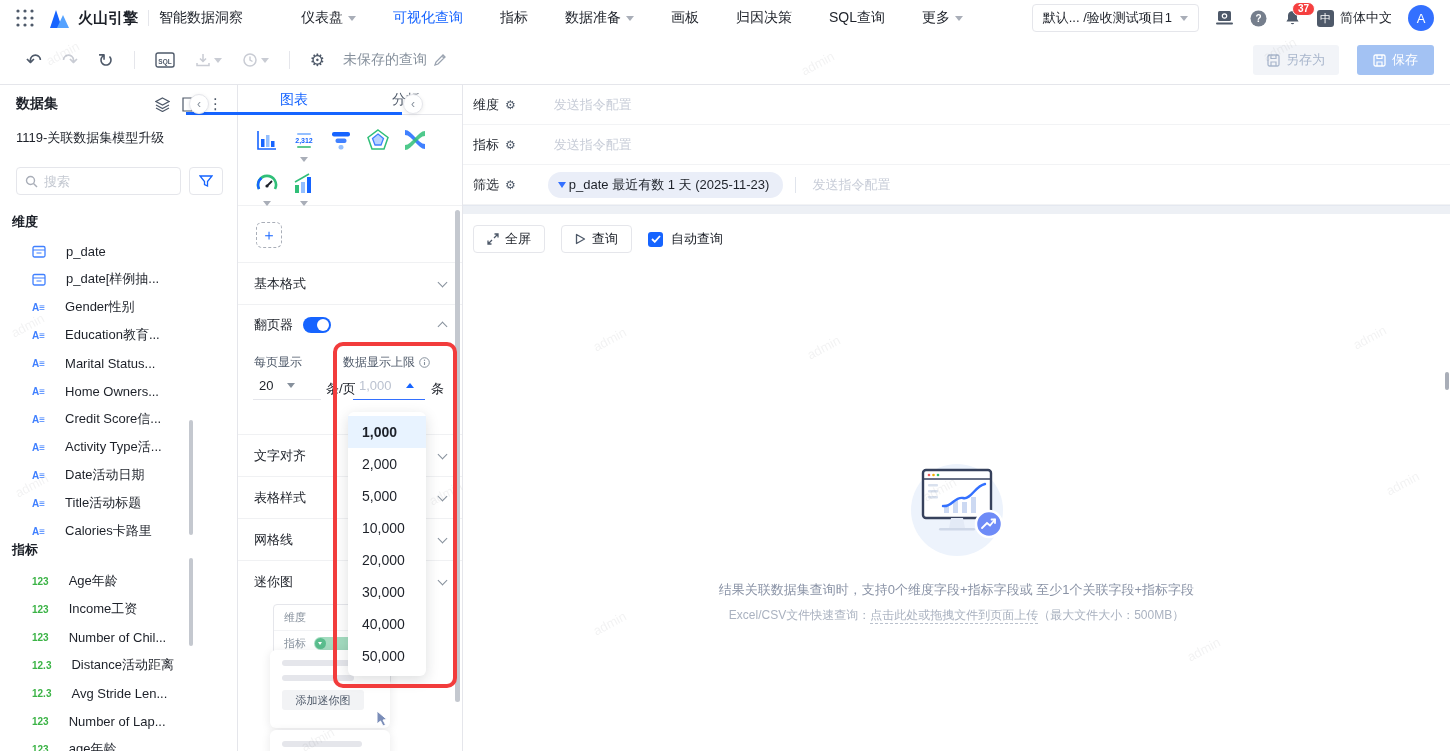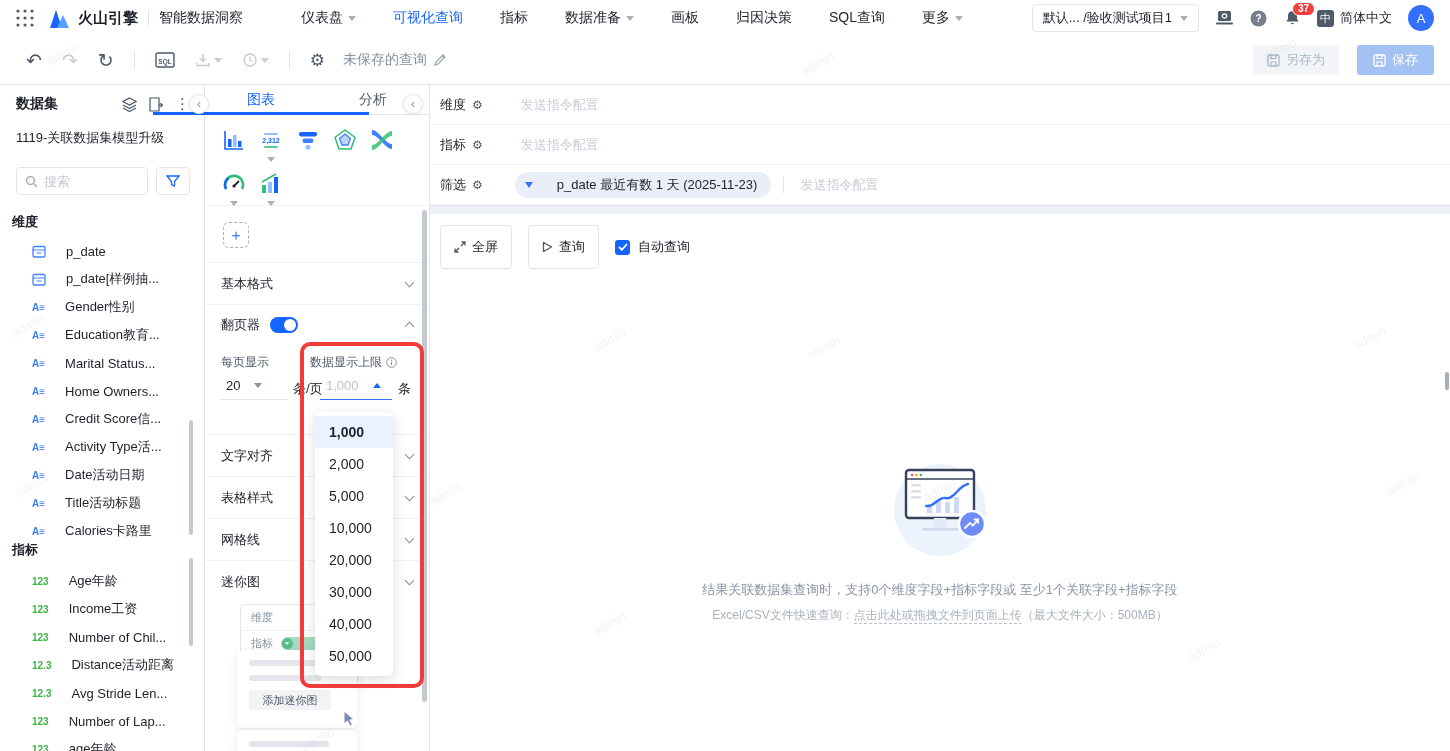--- a/index.html
+++ b/index.html
@@ -37,21 +37,21 @@
   .t-sep { width:1px; height:18px; background:#e5e6eb; margin:0 10px; }
   .q-title { font-size:14px; color:#86909c; margin:0 6px 0 8px; }
   .tb-btns { margin-left:auto; display:flex; gap:18px; }
   .btn-saveas { height:30px; border:none; border-radius:3px; background:#f2f4f8; color:#a9b6cc; font-size:13px; padding:0 14px; display:flex; align-items:center; gap:6px; cursor:default; }
   .btn-save { height:30px; border:none; border-radius:3px; background:#a3c2f3; color:#fff; font-size:13px; padding:0 16px; display:flex; align-items:center; gap:6px; cursor:pointer; }
 
   
   .body-row { display:flex; height:666px; position:relative; }
 
   
-  .dpanel { width:205px; border-right:1px solid #e5e6eb; position:relative; background:#fff; flex:none; }
+  .dpanel { width:238px; border-right:1px solid #e5e6eb; position:relative; background:#fff; flex:none; }
   .dp-head { display:flex; align-items:center; padding:10px 14px 0 16px; }
   .dp-title { font-size:14px; font-weight:bold; }
   .dp-hicons { margin-left:auto; display:flex; align-items:center; gap:12px; color:#4e5969; }
   .dp-name { font-size:13px; padding:16px 16px 0; white-space:nowrap; }
   .dp-search-row { display:flex; gap:8px; padding:20px 14px 0 16px; }
   .search-box { flex:1; height:28px; border:1px solid #e5e6eb; border-radius:4px; display:flex; align-items:center; padding:0 8px; gap:6px; }
   .search-box input { border:none; outline:none; width:80px; font-size:13px; color:#1d2129; font-family:inherit; }
   .search-box input::placeholder { color:#c2c7d0; }
   .filter-btn { width:34px; height:28px; border:1px solid #e5e6eb; border-radius:4px; display:flex; align-items:center; justify-content:center; cursor:pointer; }
   .sec-title { font-size:13px; color:#1d2129; font-weight:bold; padding:0 0 0 12px; }
@@ -114,27 +114,27 @@
 
   
   .collapse-btn { position:absolute; width:20px; height:20px; border-radius:50%; background:#fff; border:1px solid #e5e6eb; box-shadow:0 1px 4px rgba(0,0,0,.08); color:#86909c; font-size:12px; display:flex; align-items:center; justify-content:center; cursor:pointer; z-index:20; }
 
   
   .main { flex:1; display:flex; flex-direction:column; position:relative; background:#fff; }
   .qb-row { height:40px; display:flex; align-items:center; padding:0 8px 0 8px; border-bottom:1px solid #f2f3f5; }
   .qb-label { font-size:13px; display:flex; align-items:center; gap:6px; margin-left:2px; white-space:nowrap; }
   .gear { color:#4e5969; font-size:12px; cursor:pointer; }
   .qb-ph { font-size:13px; color:#c8cdd8; margin-left:38px; white-space:nowrap; }
-  .chip { margin-left:32px; height:26px; background:#eaeef8; border-radius:13px; display:flex; align-items:center; padding:0 14px 0 10px; gap:24px; font-size:13px; cursor:pointer; white-space:nowrap; }
+  .chip { margin-left:32px; height:26px; background:#eaeef8; border-radius:13px; display:flex; align-items:center; padding:0 14px 0 10px; gap:3px; font-size:13px; cursor:pointer; white-space:nowrap; }
   .chip .tri { width:0; height:0; border-left:4.5px solid transparent; border-right:4.5px solid transparent; border-top:6px solid #3370ff; }
   .chip-sep { width:1px; height:16px; background:#e0e4ec; margin-left:12px; }
   .band { height:9px; background:#edf0f5; border-top:1px solid #e4e8f0; }
   .canvas { flex:1; position:relative; }
   .canvas-actions { display:flex; align-items:center; gap:16px; padding:11px 0 0 10px; }
-  .o-btn { height:44px; border:1px solid #e5e6eb; background:#fff; border-radius:4px; font-size:13px; color:#1d2129; padding:0 13px; display:flex; align-items:center; gap:6px; cursor:pointer; font-family:inherit; }
+  .o-btn { height:28px; border:1px solid #e5e6eb; background:#fff; border-radius:4px; font-size:13px; color:#1d2129; padding:0 13px; display:flex; align-items:center; gap:6px; cursor:pointer; font-family:inherit; }
   .chk-row { display:flex; align-items:center; gap:8px; cursor:pointer; }
   .chk { width:15px; height:15px; border-radius:3px; background:#1664ff; display:flex; align-items:center; justify-content:center; }
   .chk svg { display:block; }
   .chk-label { font-size:13px; }
   .empty { position:absolute; left:0; right:0; top:248px; text-align:center; }
   .empty-lines { margin-top:14px; font-size:13px; color:#8a93a6; line-height:19px; }
   .upload-line { margin-top:8px; font-size:12px; color:#aab2c0; }
   .upload-link { border-bottom:1px dashed #b9c0cc; cursor:pointer; padding-bottom:1px; }
   .edge-scroll { position:absolute; right:1px; top:158px; width:4px; height:18px; border-radius:2px; background:#a9aeb8; z-index:20; }
 </style>

